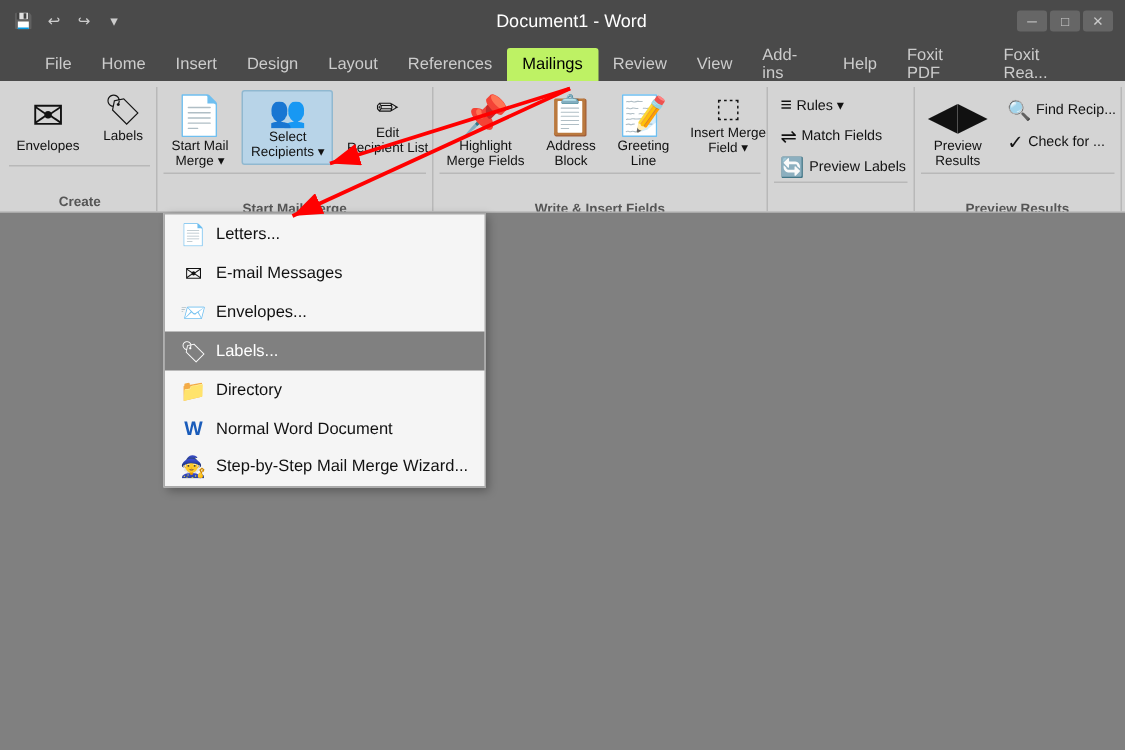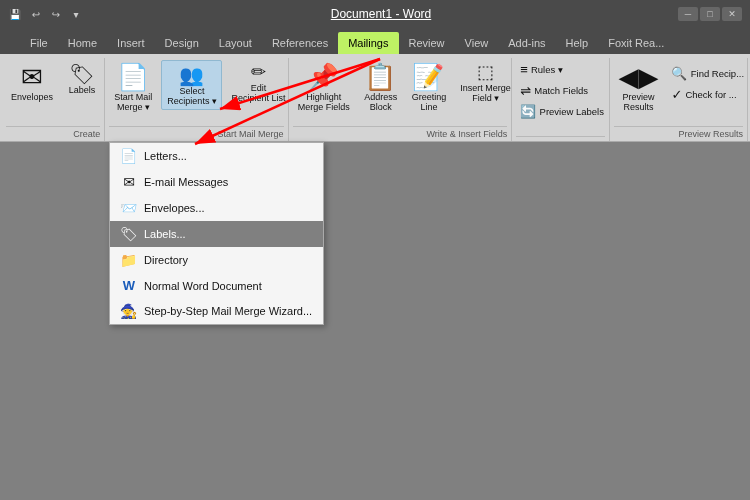--- a/index.html
+++ b/index.html
@@ -9,21 +9,21 @@
     .title-bar {
       background: #4a4a4a;
       height: 28px;
       display: flex;
       align-items: center;
       padding: 0 8px;
       color: #fff;
     }
     .title-bar-icons { display: flex; gap: 4px; align-items: center; }
     .title-bar-icon { width: 16px; height: 16px; display: flex; align-items: center; justify-content: center; color: #ccc; font-size: 10px; cursor: pointer; }
-    .title-bar-title { flex: 1; text-align: center; font-size: 12px; color: #fff; text-decoration: underline; }
+    .title-bar-title { flex: 1; text-align: center; font-size: 12px; color: #fff; }
     .title-bar-controls { display: flex; gap: 2px; }
     .tb-ctrl { width: 20px; height: 14px; background: #666; border-radius: 2px; display: flex; align-items: center; justify-content: center; font-size: 9px; color: #ccc; cursor: pointer; }
 
     
     .ribbon-tabs {
       background: #4a4a4a;
       height: 26px;
       display: flex;
       align-items: flex-end;
       padding: 0 20px;
@@ -67,25 +67,26 @@
     }
     .r-group-content {
       display: flex;
       flex: 1;
       align-items: flex-start;
       gap: 2px;
     }
     .r-group-name {
       font-size: 9px;
       color: #555;
-      text-align: right;
+      text-align: center;
       width: 100%;
-      padding-top: 2px;
+      padding-top: 18px;
       border-top: 1px solid #b8b8b8;
       margin-top: auto;
+      font-weight: bold;
     }
 
     .big-btn {
       display: flex;
       flex-direction: column;
       align-items: center;
       padding: 3px 5px;
       cursor: pointer;
       border-radius: 2px;
       min-width: 44px;
@@ -178,20 +179,21 @@
   <div class="ribbon-tab">Home</div>
   <div class="ribbon-tab">Insert</div>
   <div class="ribbon-tab">Design</div>
   <div class="ribbon-tab">Layout</div>
   <div class="ribbon-tab">References</div>
   <div class="ribbon-tab active">Mailings</div>
   <div class="ribbon-tab">Review</div>
   <div class="ribbon-tab">View</div>
   <div class="ribbon-tab">Add-ins</div>
   <div class="ribbon-tab">Help</div>
+  <div class="ribbon-tab">Foxit PDF</div>
   <div class="ribbon-tab">Foxit Rea...</div>
 </div>
 
 <div class="ribbon">
   <div class="mailings-ribbon">
 
     <div class="r-group" style="min-width:90px;">
       <div class="r-group-content">
         <div class="big-btn">
           <div class="icon">✉</div>

